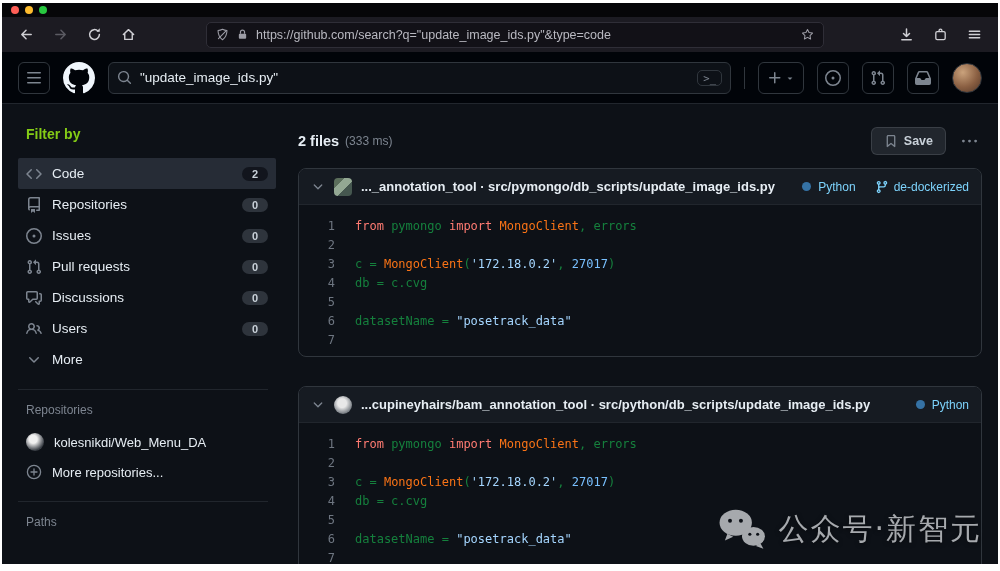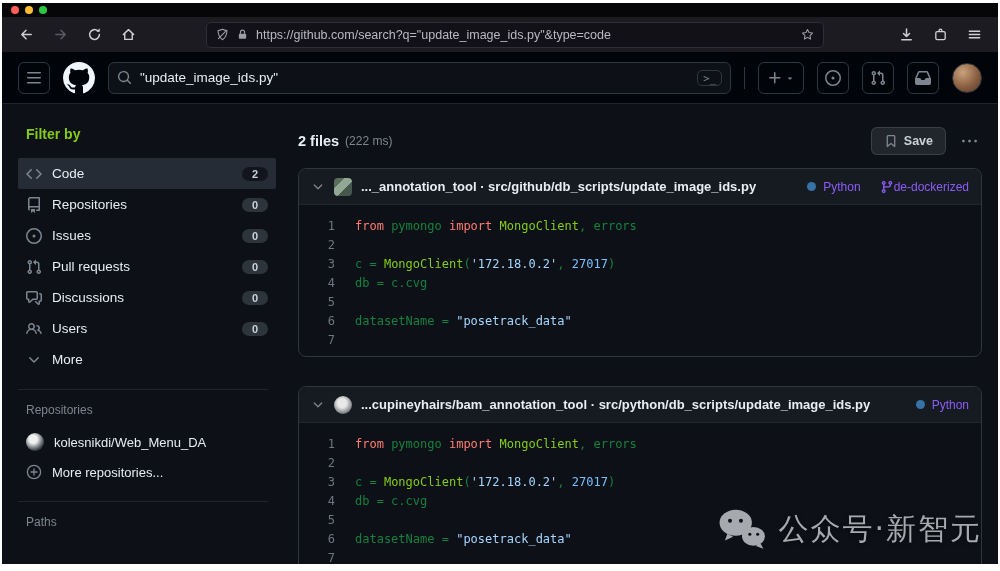--- a/index.html
+++ b/index.html
@@ -64,29 +64,29 @@
   .kebab-btn { width:26px; height:26px; background:transparent; border:none; color:#7d8590; display:flex; align-items:center; justify-content:center; border-radius:6px; cursor:pointer; }
   .kebab-btn svg { width:15px; height:15px; }
 
   .card { border:1px solid #30363d; border-radius:8px; overflow:hidden; margin-bottom:29px; background:#0d1117; }
   .card-header { height:36px; background:#161b22; border-bottom:1px solid #21262d; display:flex; align-items:center; gap:9px; padding:0 12px; }
   .card-chevron { color:#7d8590; width:14px; height:14px; flex-shrink:0; cursor:pointer; }
   .card-chevron svg { width:14px; height:14px; display:block; }
   .card-av1 { width:18px; height:18px; border-radius:4px; background:linear-gradient(135deg,#5b6e5b 0 30%,#93a893 30% 60%,#45574f 60% 100%); flex-shrink:0; }
   .card-av2 { width:18px; height:18px; border-radius:50%; background:radial-gradient(circle at 45% 40%, #e8e8e8 0 30%, #6b7178 75%); flex-shrink:0; }
   .card-title { font-size:13px; font-weight:600; color:#e6edf3; white-space:nowrap; overflow:hidden; text-overflow:ellipsis; cursor:pointer; }
-  .card-meta { margin-left:auto; display:flex; align-items:center; gap:7px; color:#8b5cf6; font-size:12px; flex-shrink:0; padding-left:14px; }
+  .card-meta { margin-left:auto; display:flex; align-items:center; gap:7px; color:#7dd3fc; font-size:12px; flex-shrink:0; padding-left:14px; }
   .lang-dot { width:9px; height:9px; border-radius:50%; display:inline-block; }
-  .branch-wrap { display:flex; align-items:center; margin-left:12px; }
+  .branch-wrap { display:flex; align-items:center; gap:5px; margin-left:12px; }
   .branch-wrap svg { width:14px; height:14px; }
 
   .code { padding:12px 0 6px; font-family:"DejaVu Sans Mono", monospace; font-size:12px; line-height:19px; }
   .code-line { display:flex; min-height:19px; }
   .line-num { width:36px; text-align:right; color:#6e7681; flex-shrink:0; margin-right:20px; cursor:pointer; }
-  .tok-k { color:#ff7b72; } .tok-e { color:#84cc16; } .tok-s { color:#a5d6ff; } .tok-n { color:#79c0ff; } .tok-p { color:#15803d; }
+  .tok-k { color:#ff7b72; } .tok-e { color:#f97316; } .tok-s { color:#a5d6ff; } .tok-n { color:#79c0ff; } .tok-p { color:#15803d; }
 
   
   .watermark { position:absolute; right:16px; bottom:14px; display:flex; align-items:center; gap:12px; color:#a6a9ad; z-index:60; text-shadow:0 1px 4px rgba(0,0,0,0.55); }
   .watermark-text { font-size:30px; font-weight:500; letter-spacing:2px; font-family:"DejaVu Sans", sans-serif; }
   .watermark svg { width:48px; height:42px; }
 </style>
 </head>
 <body>
 
 <div class="frame">
@@ -276,21 +276,21 @@
         <span>More repositories...</span>
       </div>
 
       <div class="side-divider"></div>
       <div class="side-section-title">Paths</div>
     </aside>
 
     <main class="results">
       <div class="results-header">
         <span class="files-count">2 files</span>
-        <span class="files-time">(222 ms)</span>
+        <span class="files-time">(333 ms)</span>
         <div class="header-actions">
           <button class="save-btn">
             <svg viewBox="0 0 16 16">
                 <path fill="currentColor" d="M3 2.75C3 1.784 3.784 1 4.75 1h6.5c.966 0 1.75.784 1.75 1.75v11.5a.75.75 0 0 1-1.227.579L8 11.722l-3.773 3.107A.751.751 0 0 1 3 14.25Zm1.75-.25a.25.25 0 0 0-.25.25v9.91l3.023-2.489a.75.75 0 0 1 .954 0l3.023 2.49V2.75a.25.25 0 0 0-.25-.25Z"></path>
               </svg>
             <span>Save</span>
           </button>
           <button class="kebab-btn">
             <svg viewBox="0 0 16 16">
                 <path fill="currentColor" d="M8 9a1.5 1.5 0 1 0 0-3 1.5 1.5 0 0 0 0 3ZM1.5 9a1.5 1.5 0 1 0 0-3 1.5 1.5 0 0 0 0 3Zm13 0a1.5 1.5 0 1 0 0-3 1.5 1.5 0 0 0 0 3Z"></path>
@@ -300,21 +300,21 @@
       </div>
 
       <section class="card">
         <header class="card-header">
           <span class="card-chevron">
             <svg viewBox="0 0 16 16">
                 <path fill="currentColor" d="M12.78 5.22a.749.749 0 0 1 0 1.06l-4.25 4.25a.749.749 0 0 1-1.06 0L3.22 6.28a.749.749 0 1 1 1.06-1.06L8 8.939l3.72-3.719a.749.749 0 0 1 1.06 0Z"></path>
               </svg>
           </span>
           <span class="card-av1"></span>
-          <span class="card-title">..._annotation_tool · src/github/db_scripts/update_image_ids.py</span>
+          <span class="card-title">..._annotation_tool · src/pymongo/db_scripts/update_image_ids.py</span>
           <span class="card-meta">
             <span class="lang-dot" style="background-color: rgb(53, 114, 165);"></span>
             <span>Python</span>
             <span class="branch-wrap">
               <svg viewBox="0 0 16 16">
                   <path fill="currentColor" d="M9.5 3.25a2.25 2.25 0 1 1 3 2.122V6A2.5 2.5 0 0 1 10 8.5H6a1 1 0 0 0-1 1v1.128a2.251 2.251 0 1 1-1.5 0V5.372a2.25 2.25 0 1 1 1.5 0v1.836A2.493 2.493 0 0 1 6 7h4a1 1 0 0 0 1-1v-.628A2.25 2.25 0 0 1 9.5 3.25Zm-6 0a.75.75 0 1 0 1.5 0 .75.75 0 0 0-1.5 0Zm8.25-.75a.75.75 0 1 0 0 1.5.75.75 0 0 0 0-1.5ZM4.25 12a.75.75 0 1 0 0 1.5.75.75 0 0 0 0-1.5Z"></path>
                 </svg>
               <span>de-dockerized</span>
             </span>
           </span>

